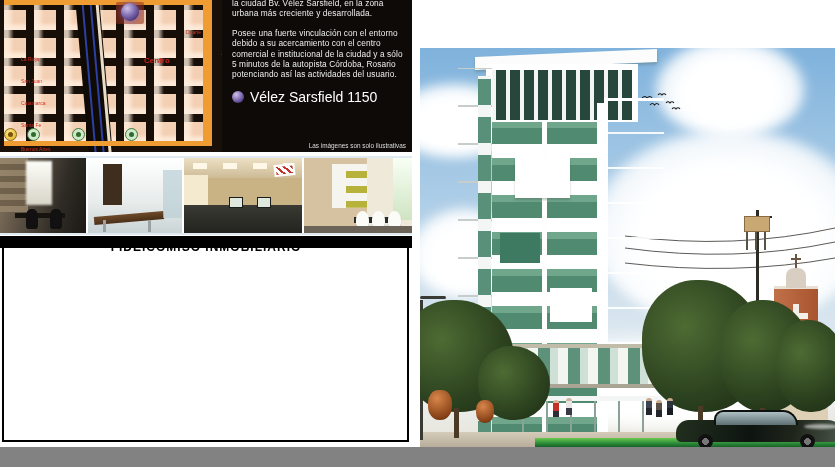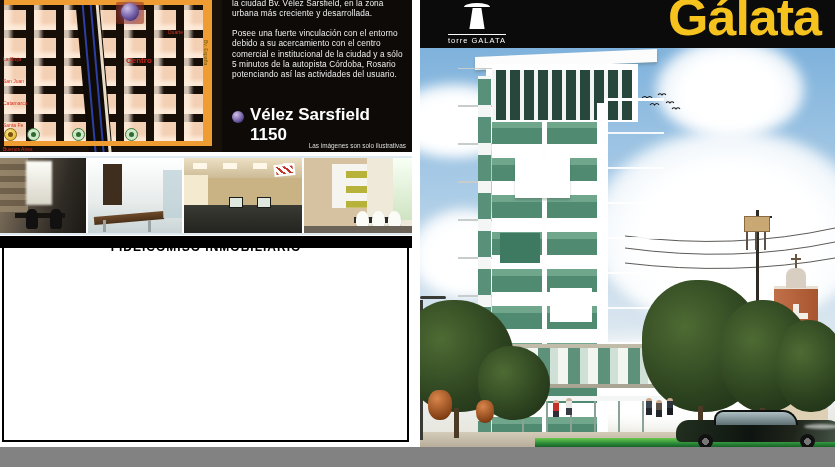--- a/index.html
+++ b/index.html
@@ -23,41 +23,41 @@
   .map-rail .rail-line.l1 { left:6px; } .map-rail .rail-line.l2 { left:14px; }
   .map-rail .rail-edge { position:absolute; top:0; left:20px; width:3px; height:100%; background:#e9ddc8; }
   .map-road { position:absolute; background:#ef9d33; }
   .road-top { left:4px; top:0; width:206px; height:5px; }
   .road-right { left:203px; top:0; width:9px; height:146px; }
   .road-bottom { left:4px; top:141px; width:208px; height:5px; }
   .map-marker-block { position:absolute; left:116px; top:2px; width:28px; height:22px; background:rgba(150,45,20,.55); border-radius:2px; }
   .map-marker { position:absolute; left:121px; top:3px; width:18px; height:18px; border-radius:50%;
     background:radial-gradient(circle at 35% 30%, #cfc1e6, #8773b6 40%, #4b3b7f 75%, #2e2361);
     box-shadow:0 0 7px rgba(130,90,170,.9); }
-  .map-label { position:absolute; color:#d42f1f; font-size:5px; line-height:6px; white-space:nowrap; }
+  .map-label { position:absolute; color:#d42f1f; font-size:5px; line-height:6px; white-space:nowrap;margin-left:18px; }
   .lbl-centro { left:126px; top:58px; font-size:8px; font-weight:bold; color:#c5251a; }
   .lbl-duarte { left:168px; top:29px; }
   .lbl-lrj { left:3px; top:56px; } .lbl-sj { left:3px; top:78px; }
   .lbl-cat { left:3px; top:100px; } .lbl-sf { left:3px; top:122px; }
   .lbl-ba { left:3px; top:146px; }
   .lbl-bve { left:203px; top:40px; writing-mode:vertical-rl; color:#6a5a14; font-size:5px; }
   .poi { position:absolute; top:128px; width:13px; height:13px; border-radius:50%; background:#cfe8cc; border:1px solid #3d7a3a; }
   .poi .glyph { position:absolute; left:3px; top:3px; width:5px; height:5px; border-radius:50%; background:#2f6b2c; }
   .poi-a { left:4px; background:radial-gradient(circle at 40% 35%, #fae98c, #dca81f); border-color:#8a6a10; }
   .poi-a .glyph { background:#7a5208; }
   .poi-b { left:27px; } .poi-c { left:72px; } .poi-d { left:125px; }
 
   
   .info { position:absolute; left:222px; top:0; width:190px; height:152px; padding:0 8px 0 10px; color:#efefef; }
   .info p { font-size:8.3px; line-height:10.4px; margin-bottom:9px; letter-spacing:.1px; }
   .info p.first { margin-top:-2px; }
   .addr-row { display:flex; align-items:center; gap:6px; margin-top:2px; }
   .addr-bullet { width:12px; height:12px; border-radius:50%; flex:0 0 auto;
     background:radial-gradient(circle at 35% 30%, #cfc1e6, #8773b6 45%, #43357a 80%); }
-  .addr-text { font-size:17px; font-weight:bold; color:#fff;margin-top:16px; }
+  .addr-text { font-size:14px; font-weight:normal; color:#fff; }
   .disclaimer { position:absolute; right:6px; bottom:3px; font-size:6.4px; color:#ddd; }
 
   
   .photos { position:absolute; left:0; top:156px; width:412px; height:79px; display:flex; gap:2px;
     background:#fff; border-top:2px solid #dfeaf2; border-bottom:2px solid #dfeaf2; }
   .photo { position:relative; height:100%; overflow:hidden; }
   .ph1 { flex:0 0 86px; background:linear-gradient(105deg,#8a7a62 0%,#5a5044 35%,#2e2a24 70%,#1c1915 100%); }
   .ph1 .stone { position:absolute; left:0; top:0; width:32%; height:72%;
     background:repeating-linear-gradient(0deg,#97866b 0 6px,#6e5f49 6px 12px); opacity:.85; }
   .ph1 .window { position:absolute; left:30%; top:4%; width:30%; height:58%;
@@ -306,30 +306,20 @@
       <div class="chairw w2"></div>
       <div class="chairw w3"></div>
       <div class="floor"></div>
     </div>
   </div>
 
   <div class="section-heading">FIDEICOMISO INMOBILIARIO</div>
   <div class="heading-bar"></div>
   <div class="content-box"></div>
 
-  <div class="brand-bar">
-    <div class="brand-logo">
-      <div class="tower-icon">
-        <span class="roof"></span>
-        <span class="cup"></span>
-      </div>
-      <span class="brand-logo-label">torre GALATA</span>
-    </div>
-    <div class="brand-title">Gálata</div>
-  </div>
 
   <div class="render">
     <div class="cloud cl1"></div>
     <div class="cloud cl2"></div>
     <div class="cloud cl3"></div>
     <div class="cloud cl4"></div>
     <div class="cloud cl5"></div>
 
     <svg class="birds" width="46" height="22" viewBox="0 0 46 22">
       <g stroke="#1c1c1c" stroke-width="1.1" fill="none">

